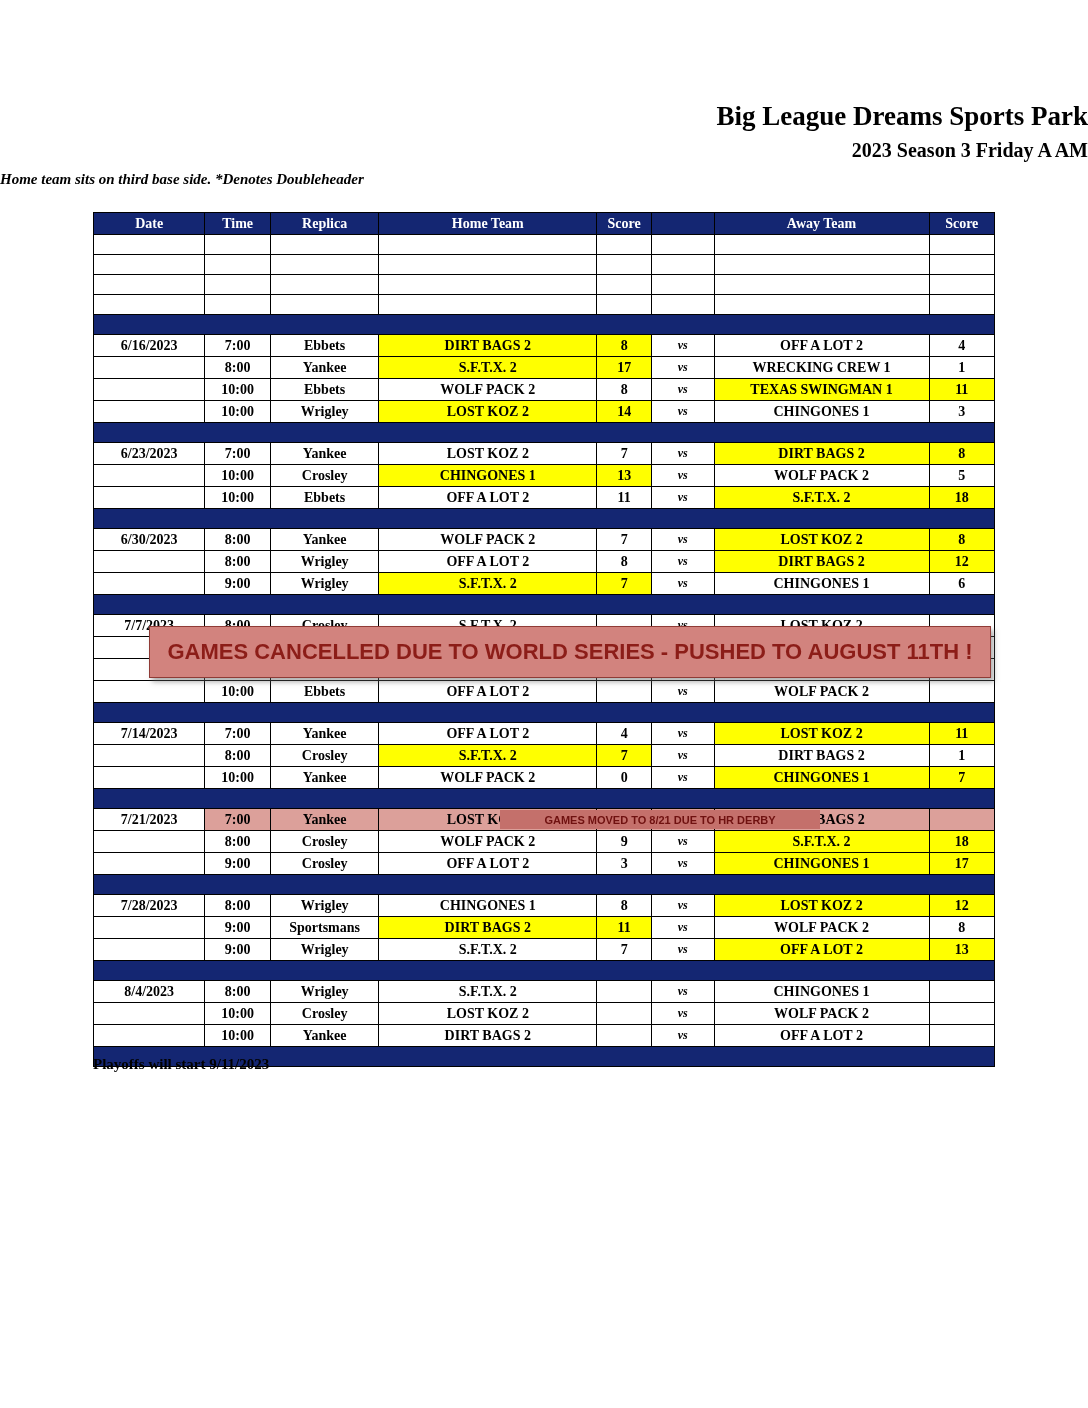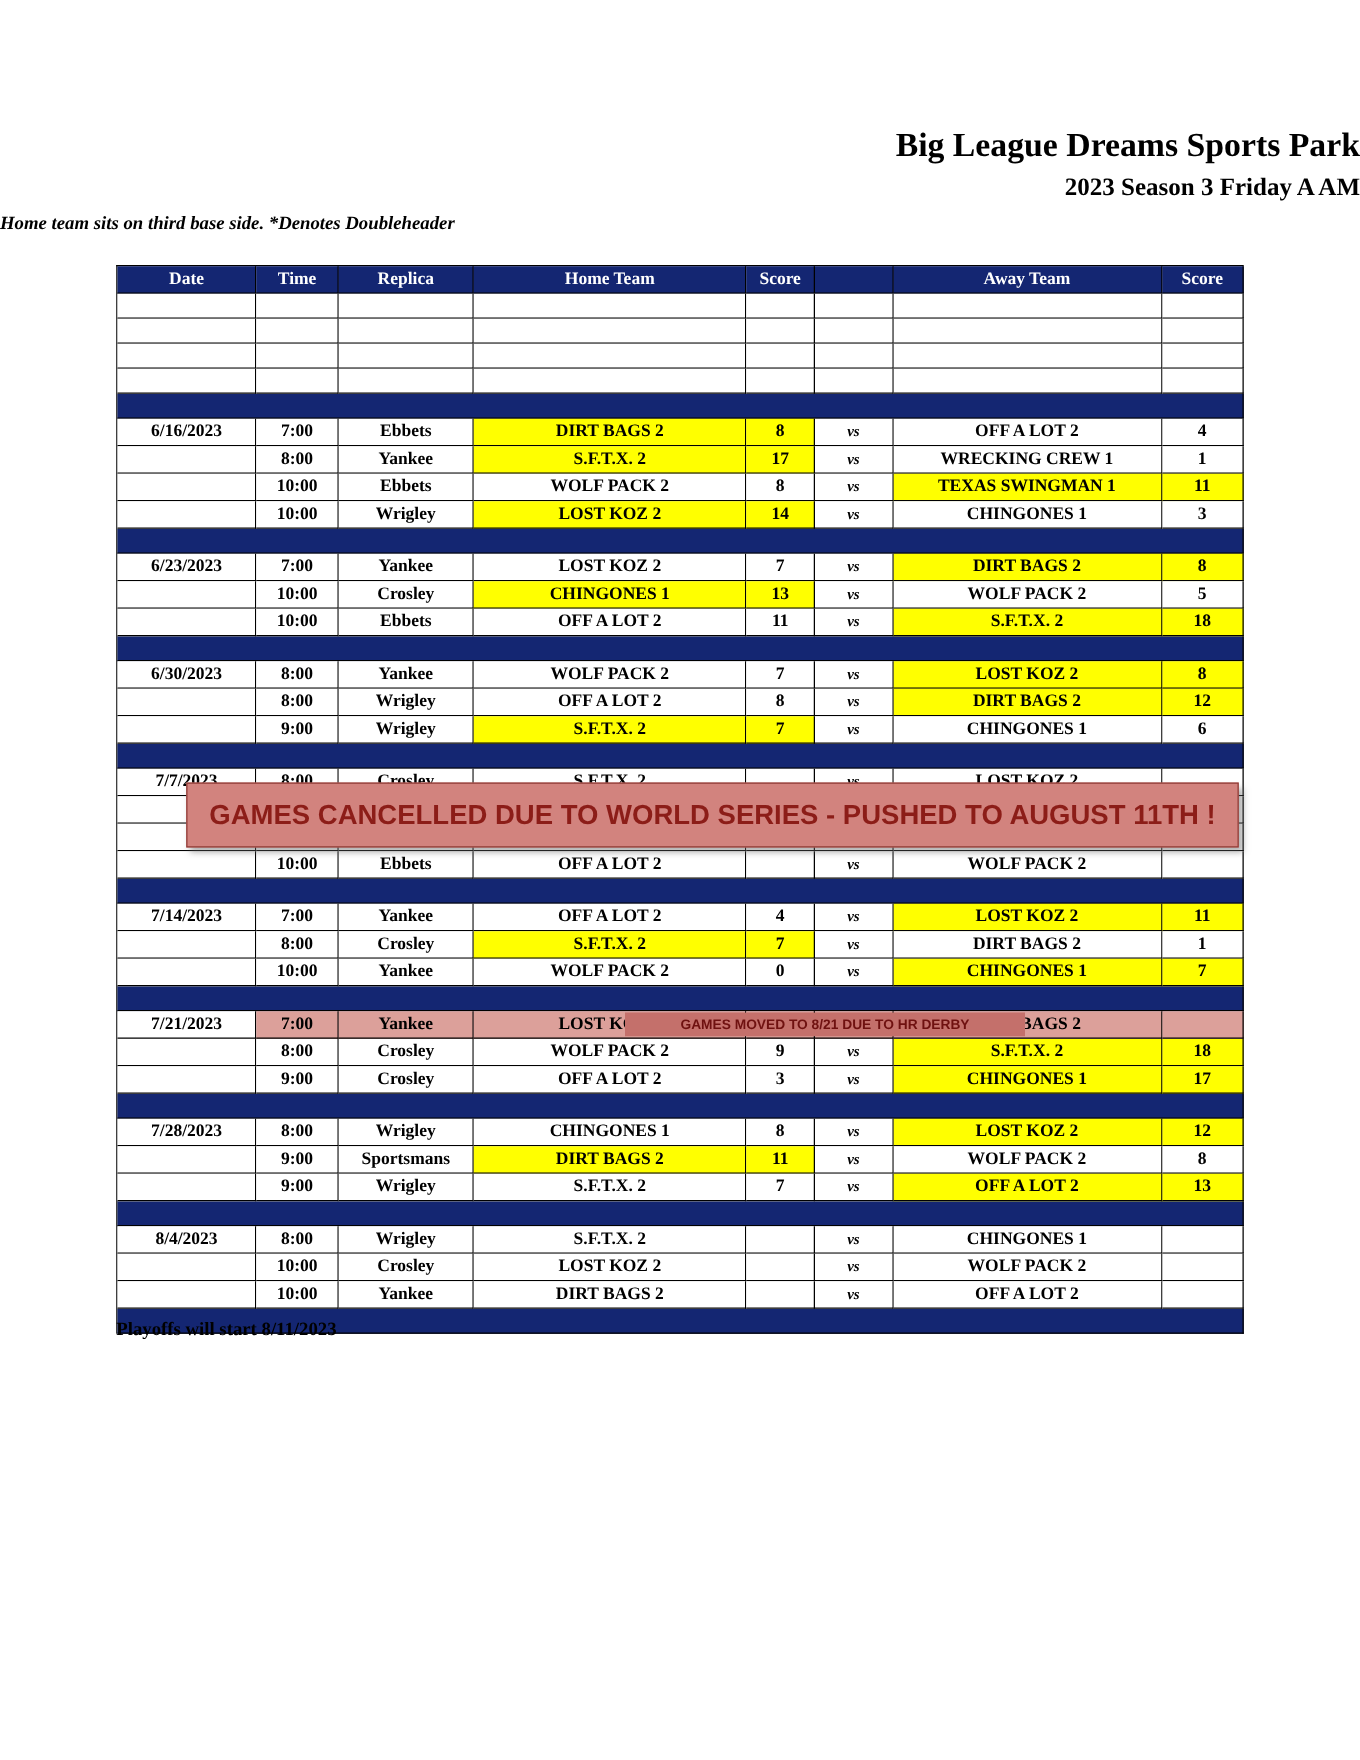--- a/index.html
+++ b/index.html
@@ -407,13 +407,13 @@
         <div class="cell c3">DIRT BAGS 2</div>
         <div class="cell c4"></div>
         <div class="cell c5 vs">vs</div>
         <div class="cell c6">OFF A LOT 2</div>
         <div class="cell c7"></div>
       </div>
     </div>
     <div class="sep"></div>
   </div>
 
-<div class="footer-note">Playoffs will start 8/11/2023</div>
+<div class="footer-note">Playoffs will start 9/11/2023</div>
 
 </body></html>

